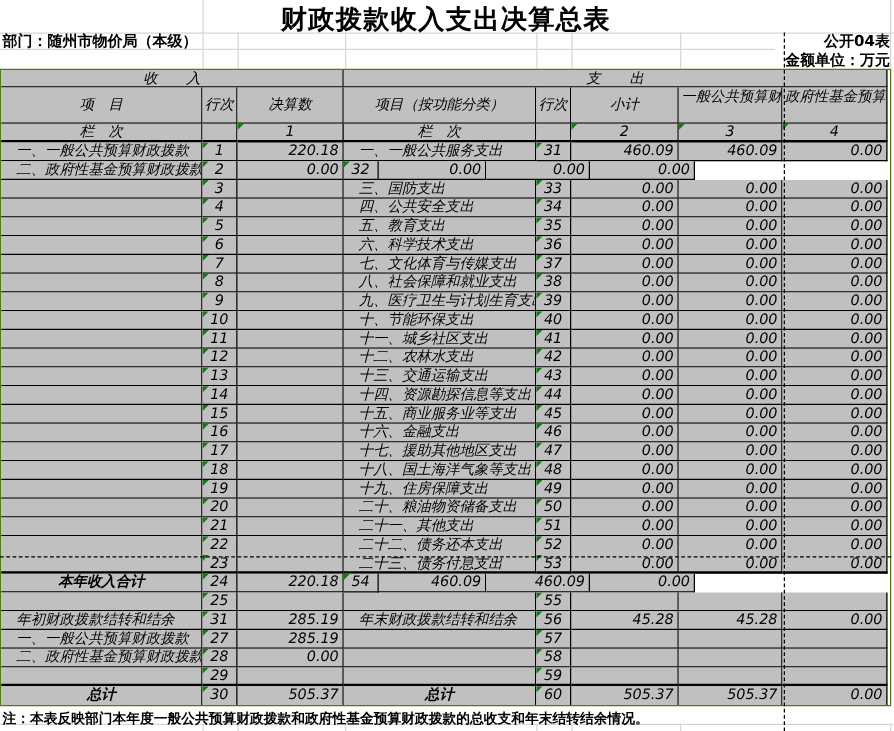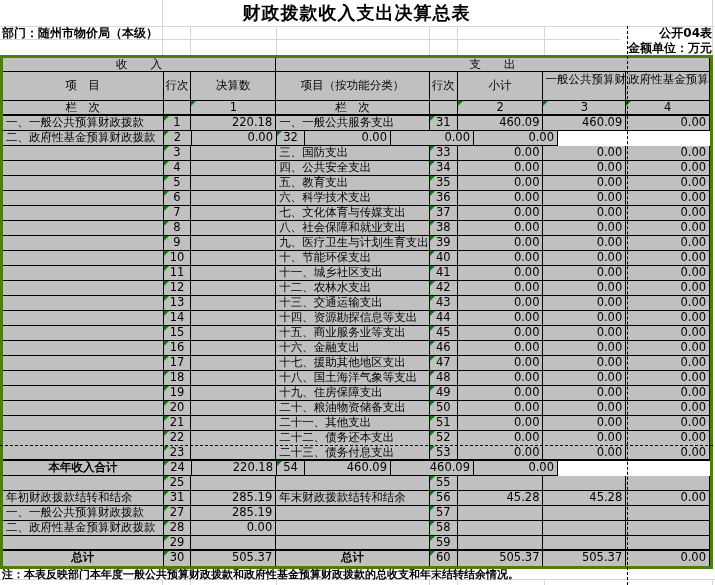--- a/index.html
+++ b/index.html
@@ -5,45 +5,45 @@
   html,body{margin:0;padding:0;background:#fff;}
   #sheet{position:relative;width:715px;height:585px;background:#fff;overflow:hidden;
          font-family:"DejaVu Sans",sans-serif;color:#000;}
   
   .gl{position:absolute;background:#d6d6d6;}
   
   .vdash{position:absolute;left:627px;top:26px;width:0;height:559px;border-left:1px dashed #000;z-index:6;}
   .hdash{position:absolute;left:0;top:445px;width:713px;height:0;border-top:1px dashed #000;z-index:6;}
   
   .title{position:absolute;top:1px;left:0;width:713px;text-align:center;
-         font-size:18px;font-weight:bold;letter-spacing:1px;}
+         font-size:21px;font-weight:bold;letter-spacing:1px;}
   .pub{position:absolute;top:25px;right:3px;font-size:12px;font-weight:bold;}
   .dept{position:absolute;top:25px;left:2px;font-size:12px;font-weight:bold;}
   .unit{position:absolute;top:40px;right:3px;font-size:12px;font-weight:bold;}
   .note{position:absolute;top:567px;left:2px;font-size:11px;font-weight:bold;white-space:nowrap;}
   
-  .table{position:absolute;left:0;top:55px;width:713px;border:3px solid #4d7c0f;
-         box-sizing:border-box;background:#fff;z-index:2;}
+  .table{position:absolute;left:0;top:55px;width:713px;border:1px solid #4d7c0f;
+         box-sizing:border-box;background:#fff;z-index:2;font-style:italic;}
   .row,.hrow{display:flex;}
   .row{height:15px;}
   .hr1{height:14px;} .hr2{height:29px;} .hr3{height:15px;}
   .row>div,.hrow>div{box-sizing:border-box;border-right:1px solid #000;border-bottom:1px solid #000;
         background:#c0c0c0;font-size:11.5px;line-height:13px;white-space:nowrap;overflow:hidden;
         display:block;}
   .w161{width:161px;} .w28{width:28px;} .w85{width:85px;} .w154{width:154px;}
   .w86{width:86px;} .w83{width:83px;} .w84{width:84px;} .w274{width:274px;} .w435{width:435px;}
   .thickR{border-right-width:2px;}
   .noR{border-right:none;}
   .thickB>div{border-bottom-width:2px;}
   .dashB>div{border-bottom:none;}
   .lastB>div{border-bottom:none;}
   .hc{text-align:center;line-height:14px;}
   .hr2 .hc{line-height:27px;}
   .wrap{white-space:normal;font-size:11px;line-height:13px;padding:1px 2px 0;text-align:center;}
-  .c-item{padding-left:3px;line-height:14px;}
+  .c-item{padding-left:12px;line-height:14px;}
   .c-no{position:relative;text-align:center;font-size:11px;line-height:14px;}
   .c-val{background:#fff;text-align:right;padding-right:3px;font-size:11.5px;line-height:14px;}
   .c-lan{position:relative;background:#fff;text-align:center;font-size:11px;line-height:14px;}
   .sum .c-item{font-weight:bold;text-align:center;padding-left:0;}
   .tri{position:absolute;left:0;top:0;width:0;height:0;
        border-top:5px solid #0e7d0e;border-right:5px solid transparent;}
 </style>
 </head>
 <body>
 

